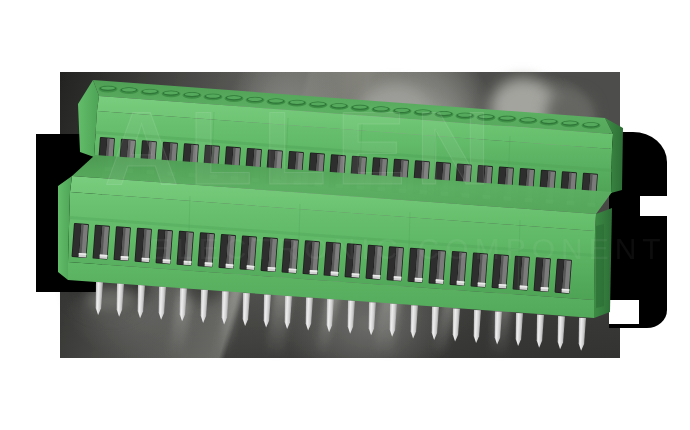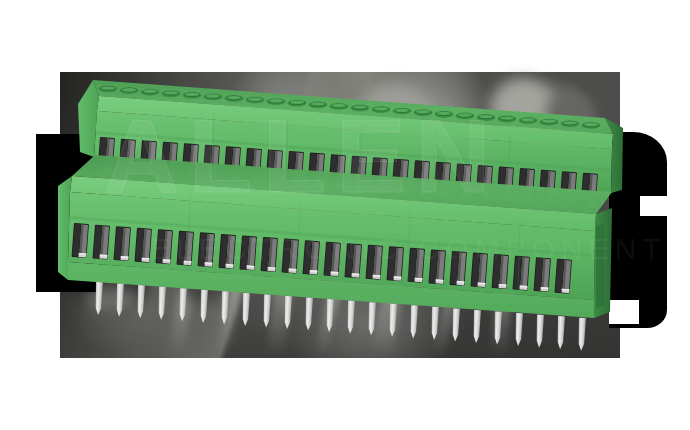--- a/index.html
+++ b/index.html
@@ -94,21 +94,21 @@
   
   .watermark {
     position: absolute;
     left: 0; top: 0;
     width: 690px; height: 430px;
     pointer-events: none;
   }
   .wm-text {
     position: absolute;
     left: 104px;
-    top: 104px;
+    top: 96px;
     width: 500px;
     font-size: 104px;
     font-weight: 700;
     letter-spacing: 10px;
     color: rgba(255,255,255,0.055);
     -webkit-text-stroke: 1px rgba(255,255,255,0.10);
     line-height: 1;
     white-space: nowrap;
     font-family: "Liberation Sans", sans-serif;
   }

